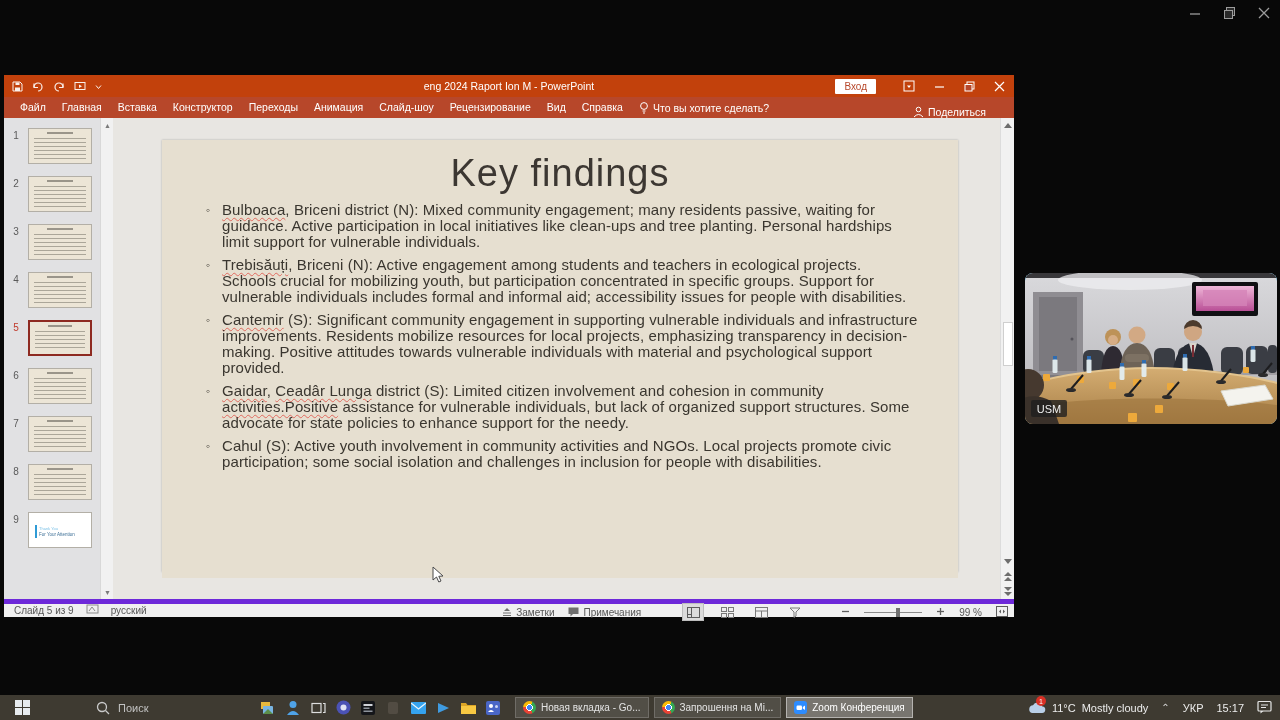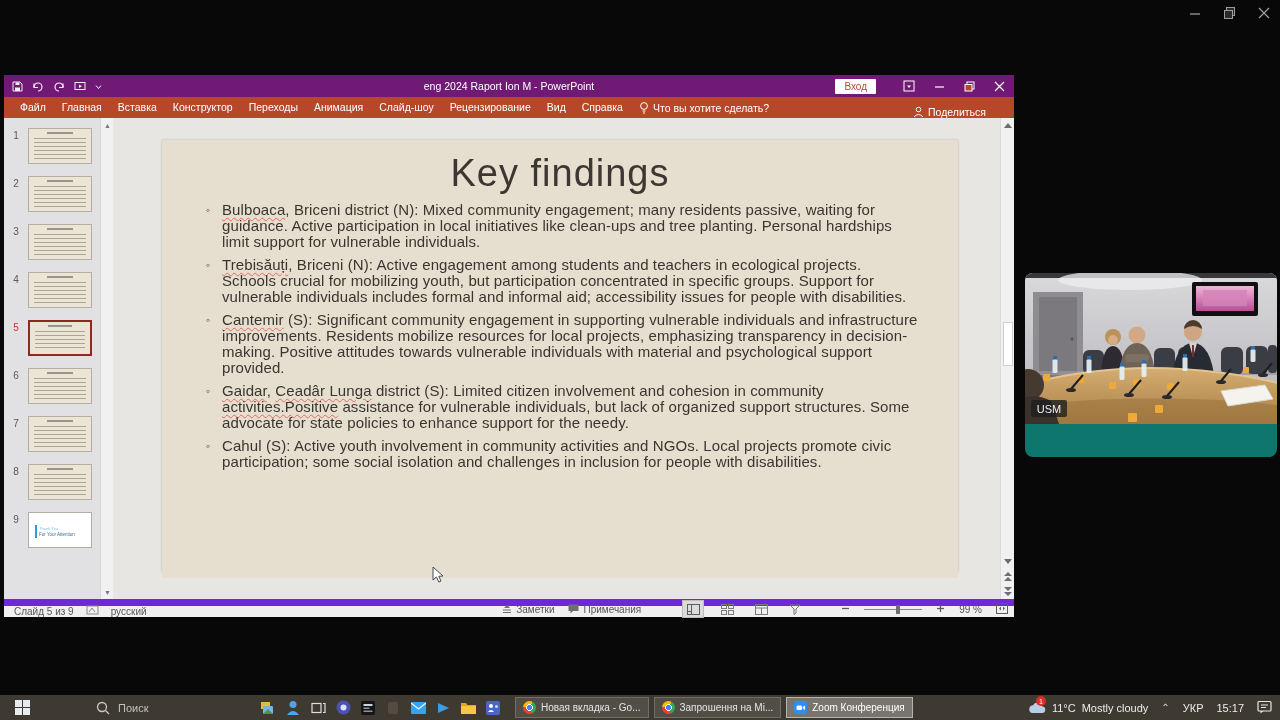--- a/index.html
+++ b/index.html
@@ -6,21 +6,21 @@
   html,body { width:1280px; height:720px; overflow:hidden; background:#050505;
     font-family:"Liberation Sans", sans-serif; }
   #screen { position:relative; width:1280px; height:720px; background:#080808; }
 
   
   #bg-controls { position:absolute; top:6px; right:10px; display:flex; gap:22px; color:#9c9c9c; }
   #bg-controls svg { display:block; }
 
   
   #ppt { position:absolute; left:4px; top:75px; width:1010px; height:542px; background:#e8e6e2; }
-  #ppt-titlebar { position:absolute; left:0; top:0; width:100%; height:22px; background:#701a75; display:flex; align-items:center; }
+  #ppt-titlebar { position:absolute; left:0; top:0; width:100%; height:22px; background:#c2410c; display:flex; align-items:center; }
   #qat { display:flex; align-items:center; gap:9px; margin-left:8px; }
   #qat svg { display:block; opacity:.92; }
   #ppt-title { position:absolute; left:0; right:0; top:0; height:22px; line-height:22px; text-align:center; color:#fff; font-size:10.5px; pointer-events:none; }
   #tb-right { position:absolute; right:0; top:0; height:22px; display:flex; align-items:center; gap:0; }
   #signin-btn { background:#fff; color:#b7472a; font-size:10px; padding:2px 9px; border-radius:1px; margin-right:18px; cursor:default; }
   .tb-btn { width:30px; height:22px; display:flex; align-items:center; justify-content:center; color:#fff; }
   #ppt-menubar { position:absolute; left:0; top:22px; width:100%; height:21px; background:#b7472a; display:flex; align-items:center; padding-left:8px; }
   .menu-item { color:#fff; font-size:10.5px; padding:0 8px; line-height:21px; white-space:nowrap; }
   #tellme { display:flex; align-items:center; gap:4px; color:#fff; font-size:10.5px; padding:0 8px; }
   #share { position:absolute; right:28px; top:22px; height:21px; display:flex; align-items:flex-end; gap:4px; color:#fff; font-size:10.5px; }
@@ -56,34 +56,34 @@
   .bullet .btxt { font-size:15px; line-height:16px; color:#3a362f; letter-spacing:.1px; }
   .squiggle { text-decoration-line:underline; text-decoration-style:wavy; text-decoration-color:#e06a5f; text-decoration-thickness:1px; text-underline-offset:2px; }
 
   
   #v-scroll { position:absolute; right:0; top:0; width:14px; height:100%; background:#f1f1f1; border-left:1px solid #dcdcdc; }
   #v-thumb { position:absolute; left:2px; top:204px; width:10px; height:44px; background:#fff; border:1px solid #cfcfcf; }
   #v-scroll .cluster { position:absolute; left:0; bottom:0; width:14px; }
   #v-scroll .sbtn { width:14px; height:15px; display:flex; align-items:center; justify-content:center; color:#6d6d6d; }
 
   
-  #statusbar { position:absolute; left:0; bottom:0; width:100%; height:18px; background:#f0f0f0; border-top:7px solid #6d28d9; display:flex; align-items:flex-end; font-size:10px; color:#565656; }
+  #statusbar { position:absolute; left:0; bottom:0; width:100%; height:18px; background:#f0f0f0; border-top:5px solid #6d28d9; display:flex; align-items:flex-start; font-size:10px; color:#565656; }
   #statusbar .left { display:flex; align-items:center; gap:12px; margin-left:10px; }
   #statusbar .right { margin-left:auto; display:flex; align-items:center; gap:14px; margin-right:6px; }
   .sb-group { display:flex; align-items:center; gap:4px; }
   .view-btn { width:20px; height:16px; display:flex; align-items:center; justify-content:center; }
   .view-btn.active { background:#dcdcdc; outline:1px solid #bdbdbd; }
   #zoom-track { width:58px; height:1px; background:#8a8a8a; position:relative; }
   #zoom-thumb { position:absolute; left:32px; top:-4px; width:4px; height:9px; background:#6f6f6f; }
 
   
   #cursor { position:absolute; left:318px; top:448px; pointer-events:none; }
 
   
-  #video { position:absolute; left:1025px; top:273px; width:252px; height:184px; border-radius:8px; overflow:hidden; background:#0f766e; }
+  #video { position:absolute; left:1025px; top:273px; width:252px; height:151px; border-radius:8px; overflow:hidden; background:#0ea5e9; }
 
   
   #taskbar { position:absolute; left:0; bottom:0; width:1280px; height:25px; background:#3e3a31; display:flex; align-items:center; }
   #start-btn { width:44px; height:25px; display:flex; align-items:center; justify-content:center; }
   #search-box { display:flex; align-items:center; gap:8px; margin-left:52px; width:150px; }
   #search-box span { color:#c2c2c2; font-size:11px; }
   #tb-icons { display:flex; align-items:center; gap:9px; margin-left:14px; }
   .tb-icon { width:16px; height:16px; display:flex; align-items:center; justify-content:center; }
   #tasks { display:flex; align-items:center; gap:5px; margin-left:14px; }
   .task-btn { height:21px; display:flex; align-items:center; gap:5px; padding:0 7px; background:rgba(255,255,255,.10); border:1px solid rgba(255,255,255,.18); font-size:10px; color:#e4e4e4; white-space:nowrap; }

